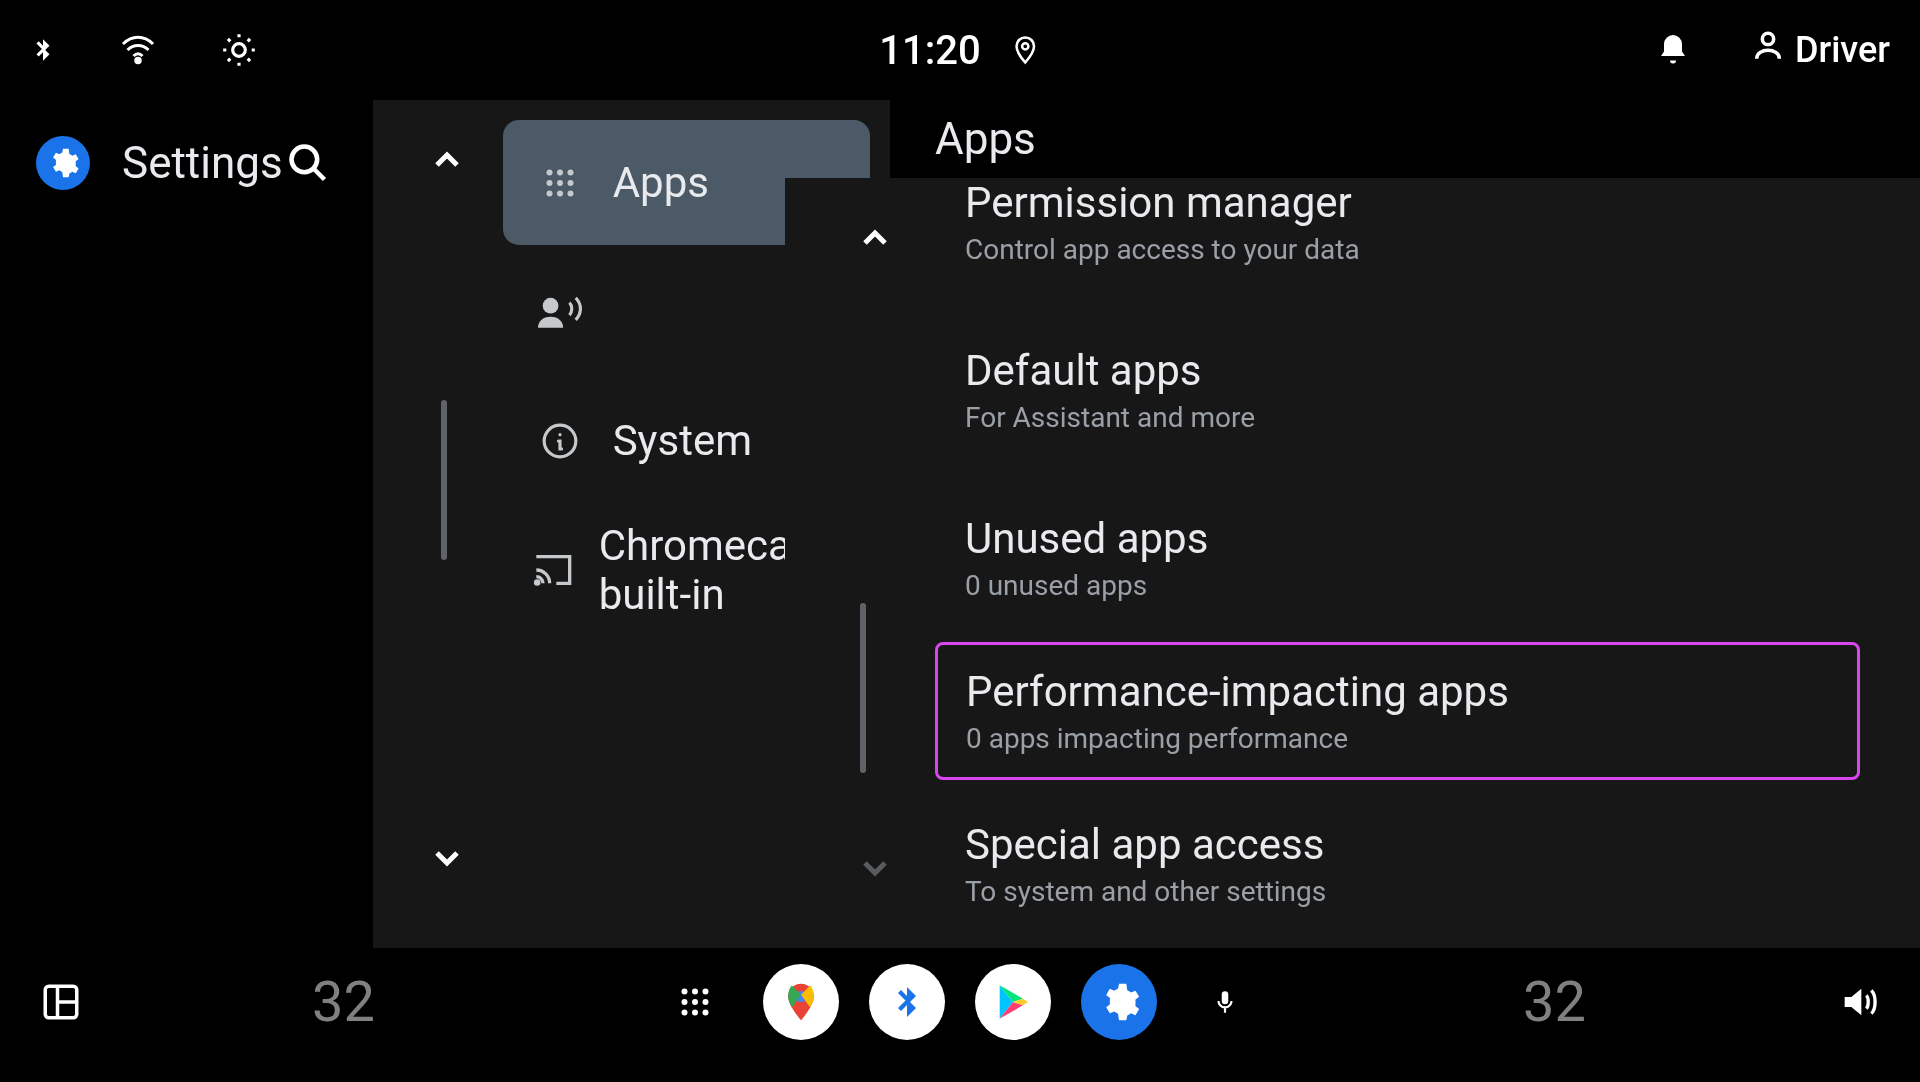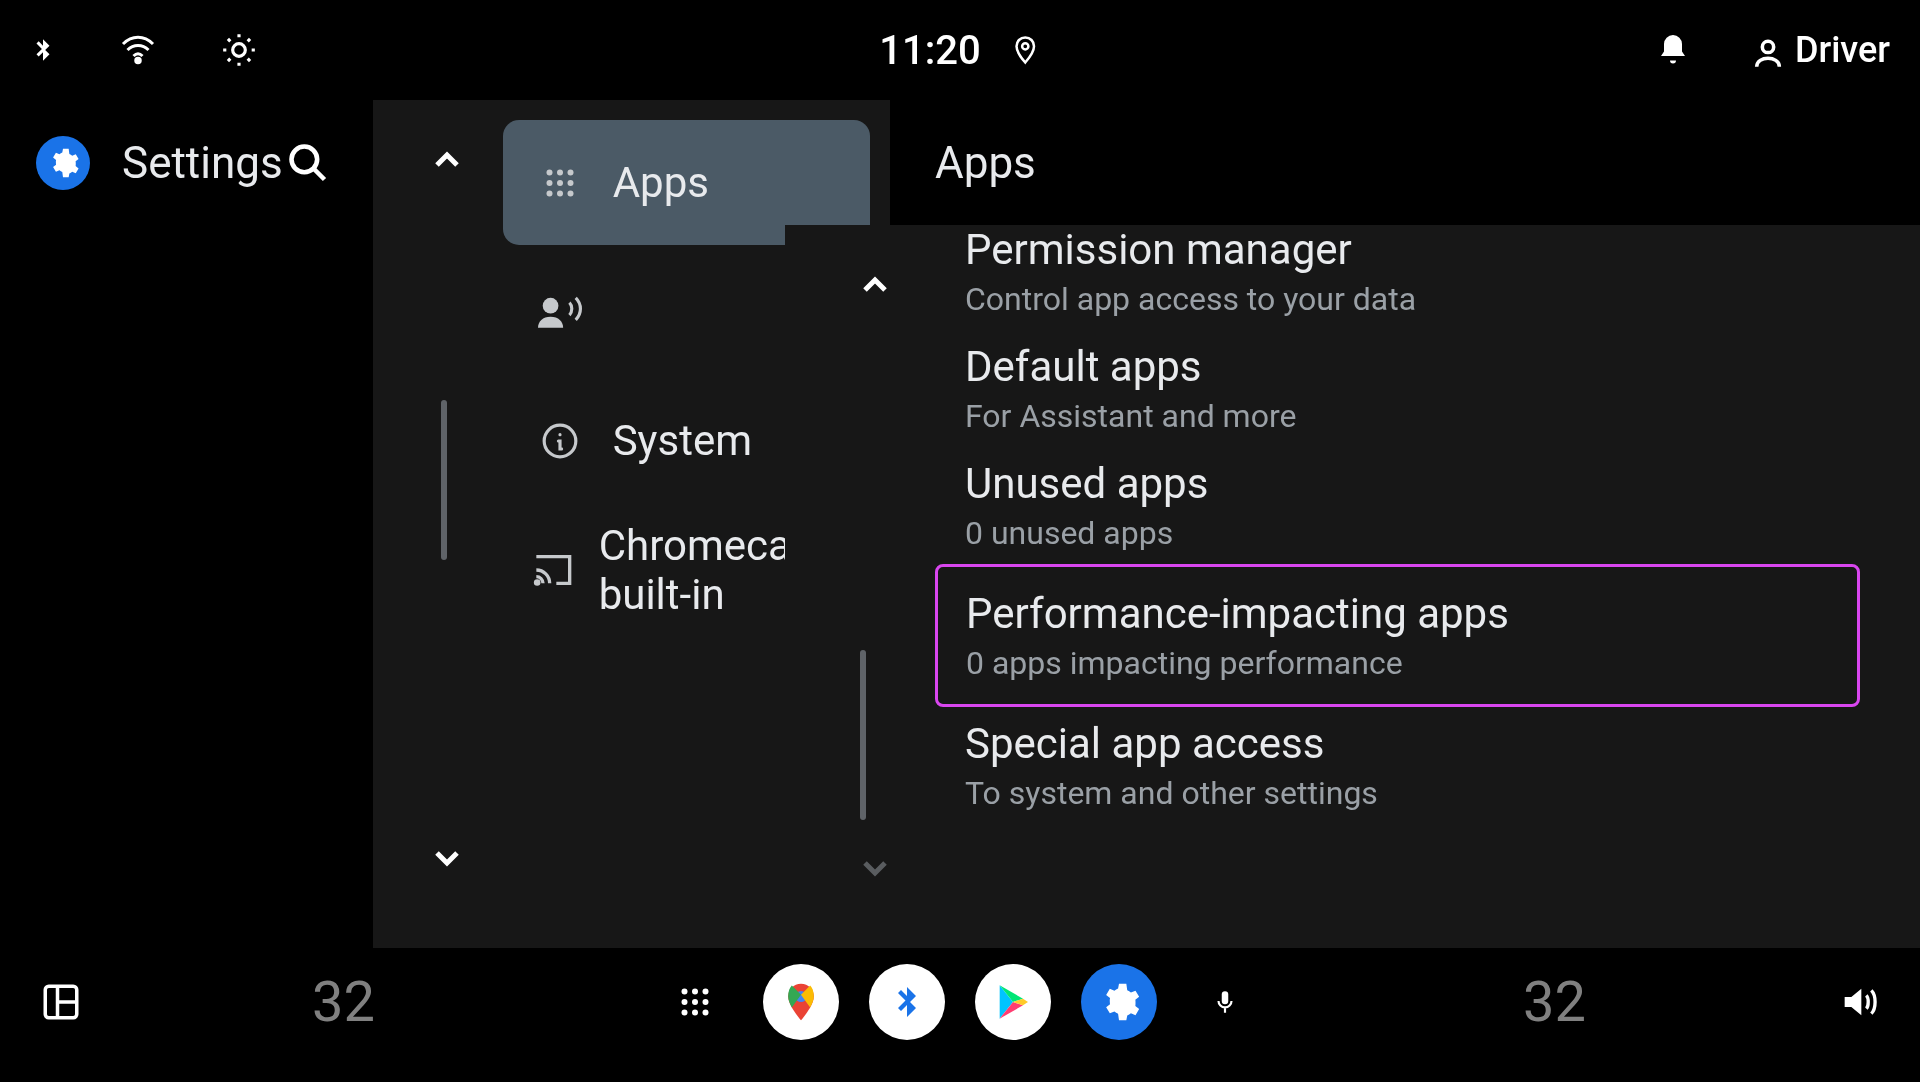--- a/index.html
+++ b/index.html
@@ -3,21 +3,21 @@
 <meta charset="utf-8">
 <style>
   * { margin: 0; padding: 0; box-sizing: border-box; }
   html, body { width: 1920px; height: 1082px; background: #000; color: #fff; font-family: Roboto, Arial, sans-serif; overflow: hidden; }
 
   
   .status-bar { height: 100px; display: flex; align-items: center; padding: 0 30px; font-size: 34px; }
   .status-left { display: flex; gap: 60px; align-items: center; }
   .status-center { position: absolute; left: 50%; transform: translateX(-50%); display: flex; gap: 30px; align-items: center; }
   .status-right { margin-left: auto; display: flex; gap: 60px; align-items: center; }
-  .user-chip { display: flex; align-items: flex-end; gap: 10px; font-size: 36px; font-weight: 500; }
+  .user-chip { display: flex; align-items: flex-start; gap: 10px; font-size: 36px; font-weight: 500; }
 
   
   .main { display: flex; height: 848px; }
 
   
   .left-pane { width: 785px; border-right: 1px solid #444; display: flex; flex-direction: row; position: relative; }
   .left-header { height: 125px; display: flex; align-items: center; padding: 0 40px 0 36px; }
   .settings-gear { width: 54px; height: 54px; border-radius: 50%; background: #1a73e8; display: flex; align-items: center; justify-content: center; margin-right: 32px; }
   .left-title { font-size: 44px; font-weight: 400; color: #e8eaed; flex: 1; }
   .search-btn { width: 50px; height: 50px; display: flex; align-items: center; justify-content: center; cursor: pointer; }
@@ -36,25 +36,25 @@
   .left-scroll-ind { position: absolute; left: 68px; top: 300px; width: 6px; height: 160px; background: #5f6368; border-radius: 3px; }
 
   
   .right-pane { flex: 1; display: flex; flex-direction: column; }
   .right-header { height: 125px; display: flex; align-items: center; padding-left: 150px; }
   .right-title { font-size: 44px; color: #e8eaed; }
   .right-body { flex: 1; background: #171717; display: flex; position: relative; }
   .right-nav-col { width: 150px; display: flex; flex-direction: column; padding: 30px 0 50px 60px; }
   .right-list { flex: 1; padding-right: 60px; overflow: hidden; }
 
-  .right-item { padding: 12px 30px; border-radius: 8px; cursor: pointer; }
+  .right-item { padding: 40px 30px; border-radius: 8px; cursor: pointer; }
   .right-item.highlight { border: 3px solid #d946ef; padding: 22px 28px; }
   .right-item.cut { padding-top: 0; }
   .ri-title { font-size: 42px; color: #e8eaed; margin-bottom: 6px; }
-  .ri-sub { font-size: 32px; color: #9aa0a6; }
+  .ri-sub { font-size: 28px; color: #9aa0a6; }
 
   .right-scroll-ind { position: absolute; left: 75px; top: 425px; width: 6px; height: 170px; background: #5f6368; border-radius: 3px; }
 
   
   .bottom-bar { height: 108px; background: #000; display: flex; align-items: center; padding: 0 40px; position: relative; }
   .bb-left { display: flex; align-items: center; gap: 230px; }
   .bb-center { position: absolute; left: 50%; transform: translateX(-50%); display: flex; align-items: center; gap: 30px; }
   .bb-right { margin-left: auto; display: flex; align-items: center; gap: 250px; }
   .temp { font-size: 56px; color: #808080; }
   .round-icon { width: 76px; height: 76px; border-radius: 50%; background: #fff; display: flex; align-items: center; justify-content: center; cursor: pointer; }

